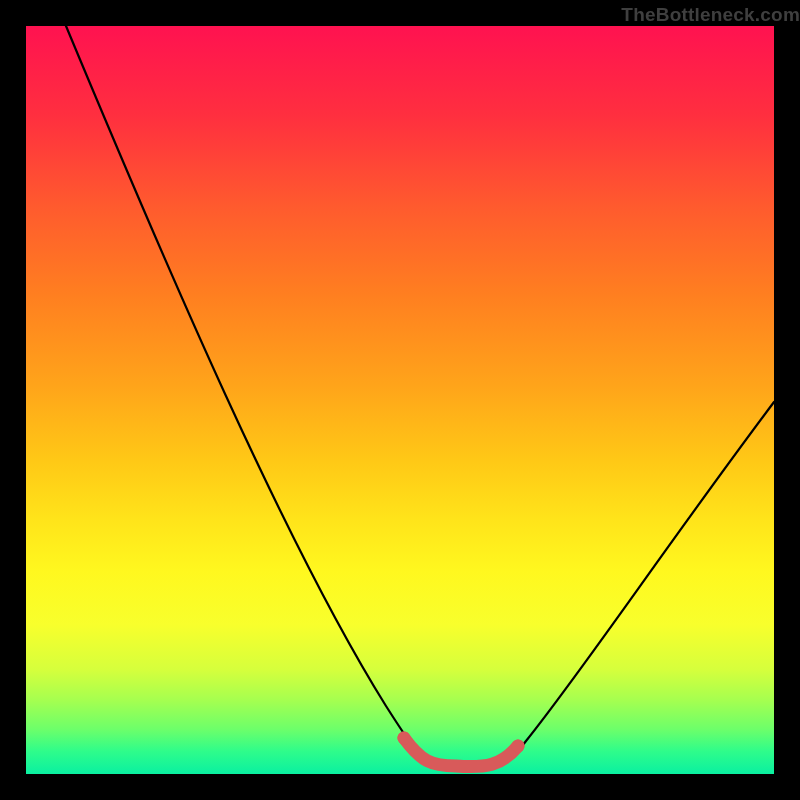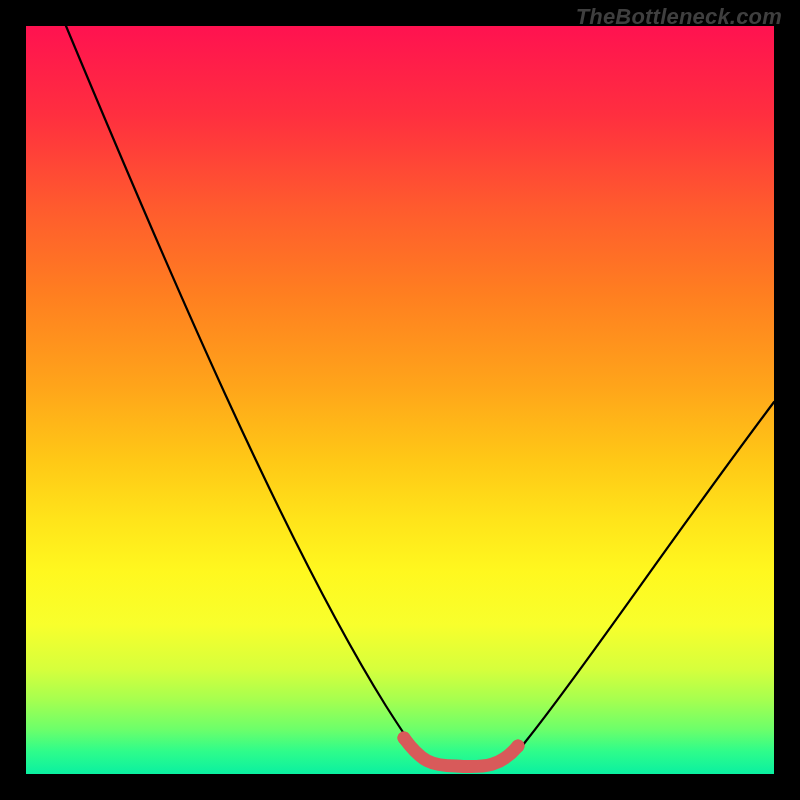--- a/index.html
+++ b/index.html
@@ -13,27 +13,26 @@
   }
   .frame {
     position: relative;
     width: 800px;
     height: 800px;
     background: #000000;
   }
   .watermark {
     position: absolute;
     top: 4px;
-    right: 18px;
+    right: 0;
     color: #3f3f3f;
-    font-size: 22px;
+    font-size: 19px;
     font-weight: 600;
     letter-spacing: 0.2px;
     z-index: 10;
-    font-style: italic;
   }
   .plot-area {
     position: absolute;
     left: 26px;
     top: 26px;
     width: 748px;
     height: 748px;
     background: linear-gradient(to bottom,
       #ff1250 0%,
       #ff2f3f 12%,

